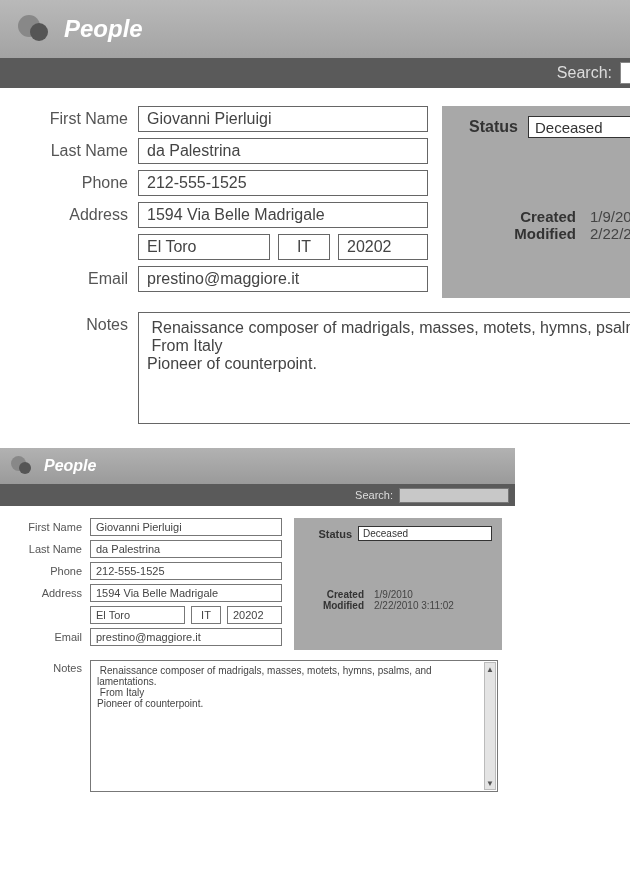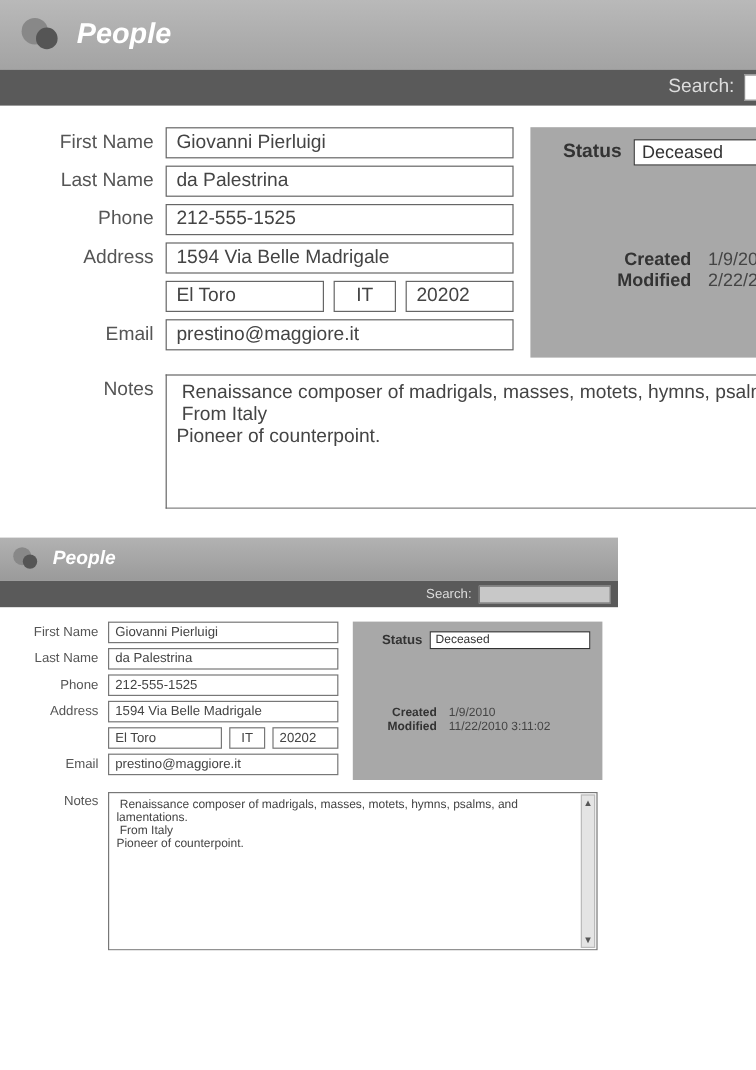--- a/index.html
+++ b/index.html
@@ -208,21 +208,21 @@
         <div class="v2-status-label">Status</div>
         <div class="v2-status-box">Deceased</div>
       </div>
       <div class="v2-meta">
         <div class="v2-meta-row">
           <div class="ml">Created</div>
           <div class="mv">1/9/2010</div>
         </div>
         <div class="v2-meta-row">
           <div class="ml">Modified</div>
-          <div class="mv">11/22/2010 3:11:02</div>
+          <div class="mv">2/22/2010 3:11:02</div>
         </div>
       </div>
     </div>
   </div>
   <div class="v2-notes-row">
     <div class="v2-notes-label">Notes</div>
     <div class="v2-notes-wrap">
       <div class="v2-notes-box"> Renaissance composer of madrigals, masses, motets, hymns, psalms, and lamentations.
  From Italy
 Pioneer of counterpoint.</div>

